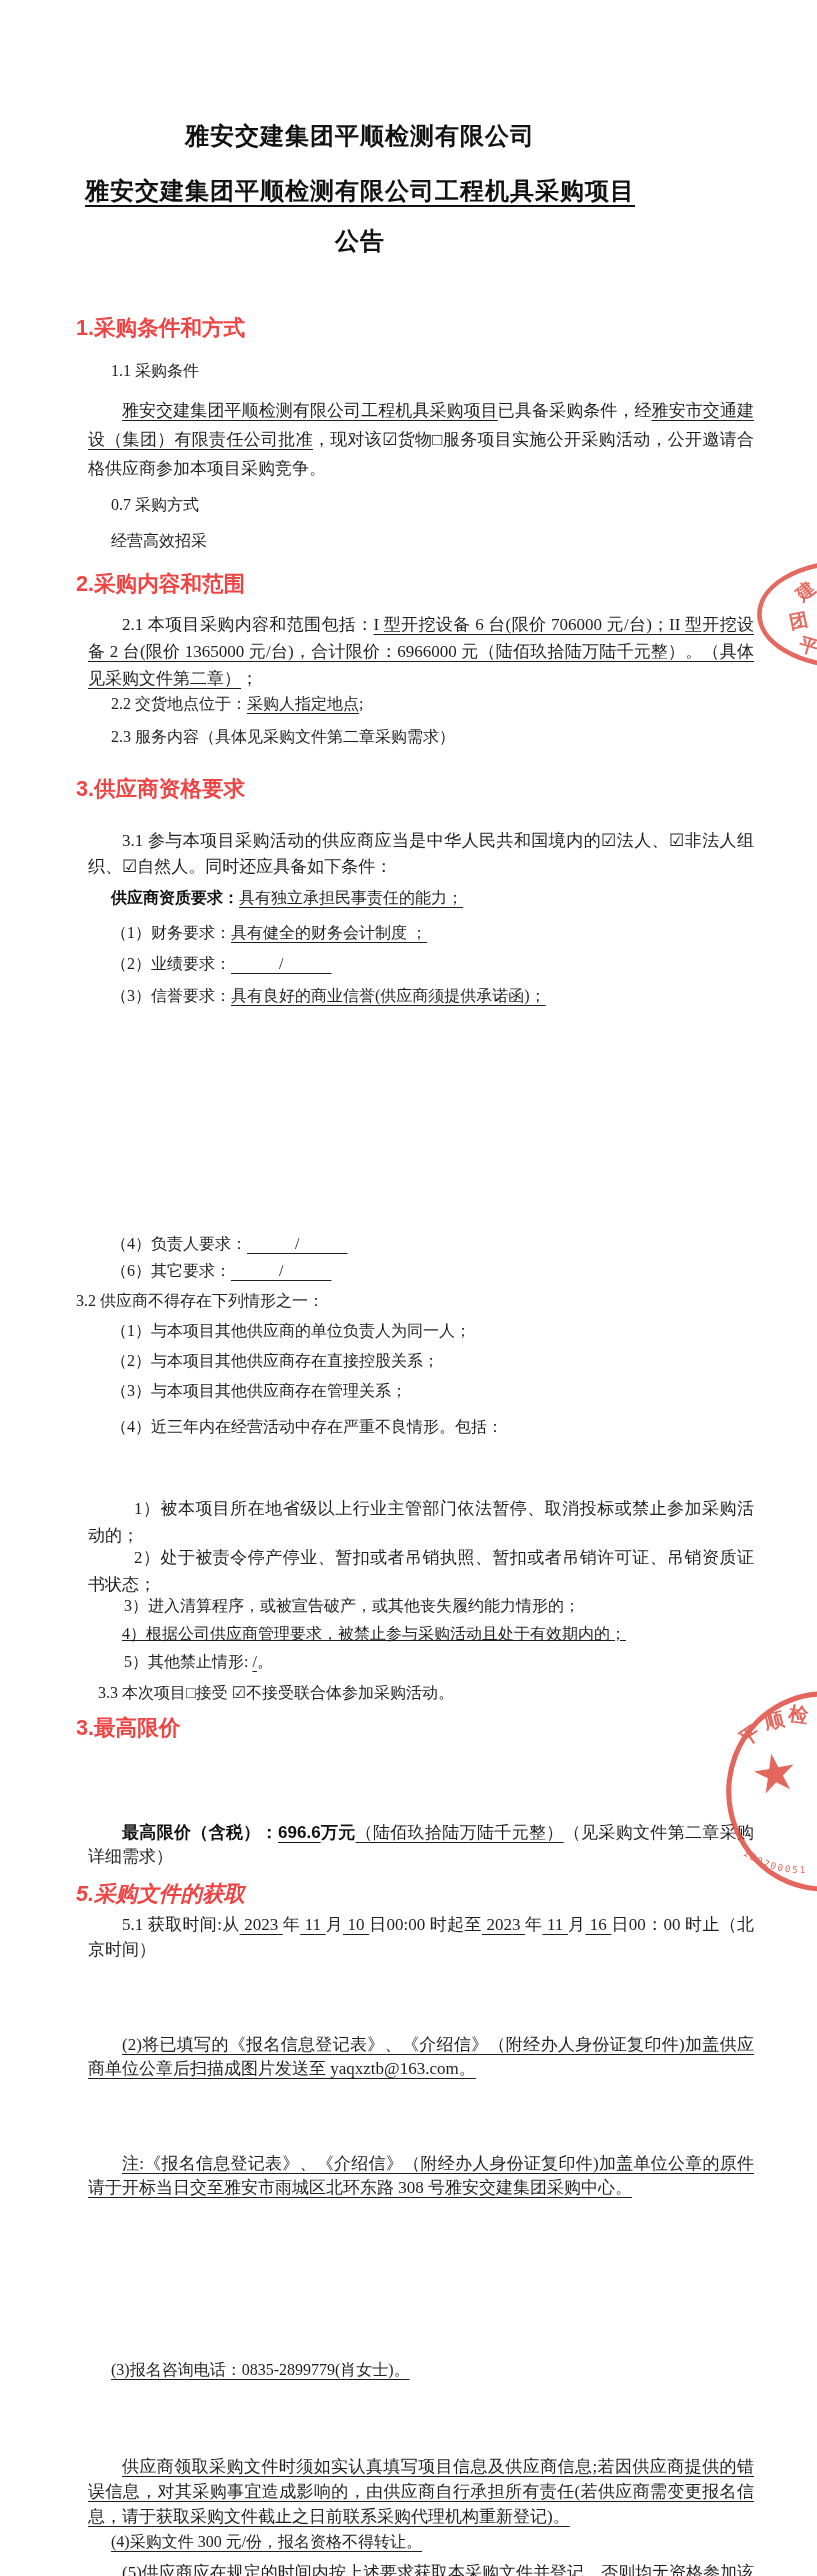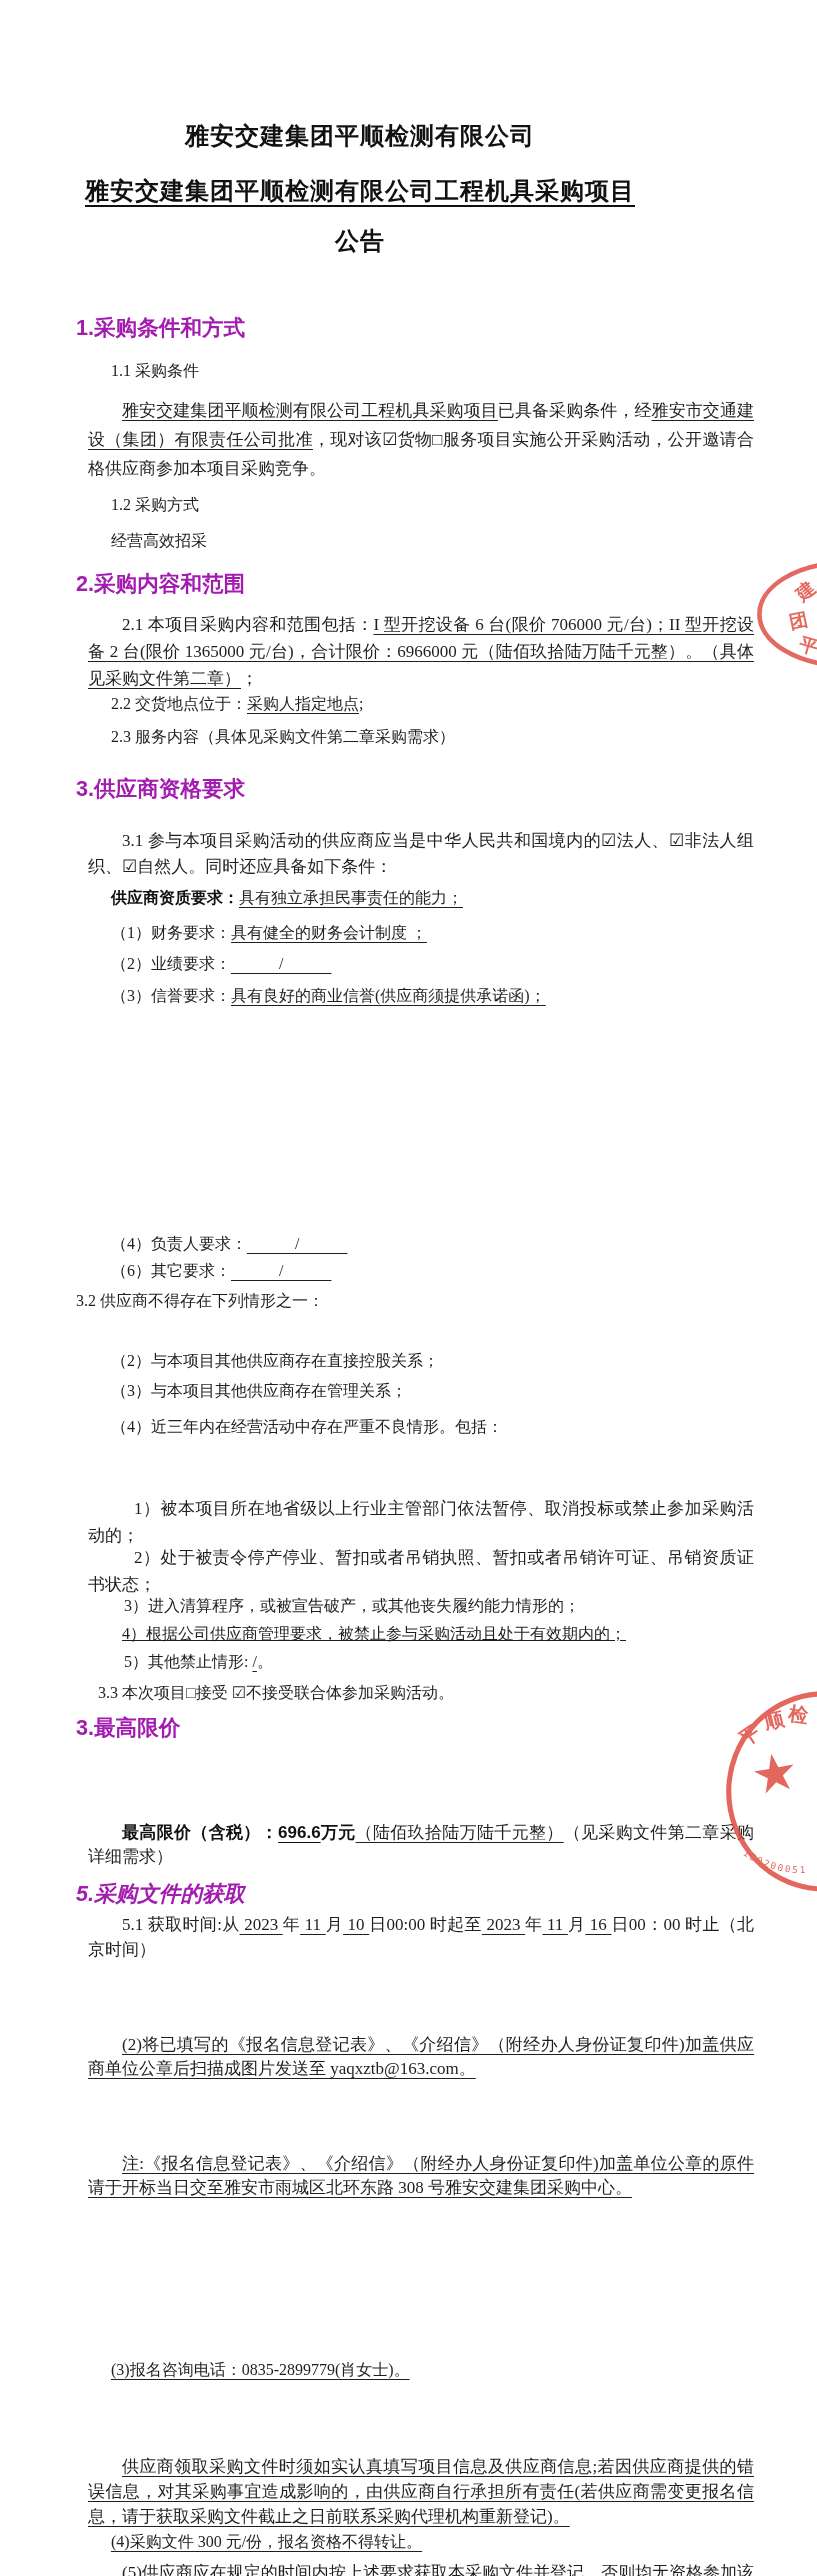--- a/index.html
+++ b/index.html
@@ -3,21 +3,21 @@
 <meta charset="utf-8">
 <style>
   html,body{margin:0;padding:0;background:#fff;}
   .page{position:relative;width:818px;height:3467px;background:#ffffff;overflow:hidden;
         font-family:"Liberation Serif","DejaVu Serif",serif;color:#1f1f1f;}
   .title{position:absolute;left:0;width:720px;text-align:center;
          font-family:"Liberation Sans","DejaVu Sans",sans-serif;font-weight:bold;
          color:#111;font-size:24px;letter-spacing:1px;white-space:nowrap;}
   .tu{text-decoration:underline;text-underline-offset:6.2px;text-decoration-thickness:1.5px;}
   .h{position:absolute;left:76px;font-family:"Liberation Sans","DejaVu Sans",sans-serif;
-     font-weight:bold;color:#a21caf;font-size:21.6px;white-space:nowrap;}
+     font-weight:bold;color:#ef4444;font-size:21.6px;white-space:nowrap;}
   .line{position:absolute;left:111px;font-size:16px;white-space:nowrap;}
   .para{position:absolute;left:88px;width:666px;font-size:17px;line-height:27px;
         text-align:justify;text-indent:34px;}
   .lh56{line-height:29px;} .lh50{line-height:26px;} .lh48{line-height:25px;}
   .lh46{line-height:24px;} .lh44{line-height:23px;} .ind90{text-indent:46px;}
   .u{text-decoration:underline;text-underline-offset:3.6px;text-decoration-thickness:1px;}
   .blab{font-family:"Liberation Sans","DejaVu Sans",sans-serif;font-weight:bold;color:#111;}
   .stamp{position:absolute;z-index:2;}
   .red{fill:#de463a;}
 </style>
@@ -26,37 +26,38 @@
 
 <div class="page">
 
   <div class="title" style="top:120px;">雅安交建集团平顺检测有限公司</div>
   <div class="title tu" style="top:175px;font-size:24px;">雅安交建集团平顺检测有限公司工程机具采购项目</div>
   <div class="title" style="top:225px;">公告</div>
 
   <div class="h" style="top:313px;">1.采购条件和方式</div>
   <div class="line" style="top:361px;">1.1 采购条件</div>
   <div class="para lh56" style="top:396px;"><span class="u">雅安交建集团平顺检测有限公司工程机具采购项目</span><span>已具备采购条件，经</span><span class="u">雅安市交通建设（集团）有限责任公司批准</span><span>，现对该☑货物□服务项目实施公开采购活动，公开邀请合格供应商参加本项目采购竞争。</span></div>
-  <div class="line" style="top:495px;">1.2 采购方式</div>
+  <div class="line" style="top:495px;">0.7 采购方式</div>
   <div class="line" style="top:531px;">经营高效招采</div>
 
   <div class="h" style="top:569px;">2.采购内容和范围</div>
   <div class="para" style="top:611px;"><span>2.1 本项目采购内容和范围包括：</span><span class="u">I 型开挖设备 6 台(限价 706000 元/台)；II 型开挖设备 2 台(限价 1365000 元/台)，合计限价：6966000 元（陆佰玖拾陆万陆千元整）。（具体见采购文件第二章）</span><span>；</span></div>
   <div class="line" style="top:694px;"><span>2.2 交货地点位于：</span><span class="u">采购人指定地点</span><span>;</span></div>
   <div class="line" style="top:727px;">2.3 服务内容（具体见采购文件第二章采购需求）</div>
 
   <div class="h" style="top:774px;">3.供应商资格要求</div>
   <div class="para lh50" style="top:828px;">3.1 参与本项目采购活动的供应商应当是中华人民共和国境内的☑法人、☑非法人组织、☑自然人。同时还应具备如下条件：</div>
   <div class="line" style="top:888px;"><span class="blab">供应商资质要求：</span><span class="u">具有独立承担民事责任的能力；</span></div>
   <div class="line" style="top:923px;"><span>（1）财务要求：</span><span class="u">具有健全的财务会计制度 ；</span></div>
   <div class="line" style="top:954px;"><span>（2）业绩要求：</span><span class="u">　　　/　　　</span></div>
   <div class="line" style="top:986px;"><span>（3）信誉要求：</span><span class="u">具有良好的商业信誉(供应商须提供承诺函)；</span></div>
   <div class="line" style="top:1234px;"><span>（4）负责人要求：</span><span class="u">　　　/　　　</span></div>
   <div class="line" style="top:1261px;"><span>（6）其它要求：</span><span class="u">　　　/　　　</span></div>
   <div class="line" style="left:76px;top:1291px;">3.2 供应商不得存在下列情形之一：</div>
+  <div class="line" style="top:1321px;">（1）与本项目其他供应商的单位负责人为同一人；</div>
   <div class="line" style="top:1351px;">（2）与本项目其他供应商存在直接控股关系；</div>
   <div class="line" style="top:1381px;">（3）与本项目其他供应商存在管理关系；</div>
   <div class="line" style="top:1417px;">（4）近三年内在经营活动中存在严重不良情形。包括：</div>
   <div class="para ind90" style="top:1495px;">1）被本项目所在地省级以上行业主管部门依法暂停、取消投标或禁止参加采购活动的；</div>
   <div class="para ind90" style="top:1544px;">2）处于被责令停产停业、暂扣或者吊销执照、暂扣或者吊销许可证、吊销资质证书状态；</div>
   <div class="line" style="left:124px;top:1596px;">3）进入清算程序，或被宣告破产，或其他丧失履约能力情形的；</div>
   <div class="line" style="left:122px;top:1624px;text-decoration:underline;">4）根据公司供应商管理要求，被禁止参与采购活动且处于有效期内的；</div>
   <div class="line" style="left:124px;top:1652px;"><span>5）其他禁止情形: </span><span class="u">/</span><span>。</span></div>
   <div class="line" style="left:98px;top:1683px;">3.3 本次项目□接受 ☑不接受联合体参加采购活动。</div>
 

